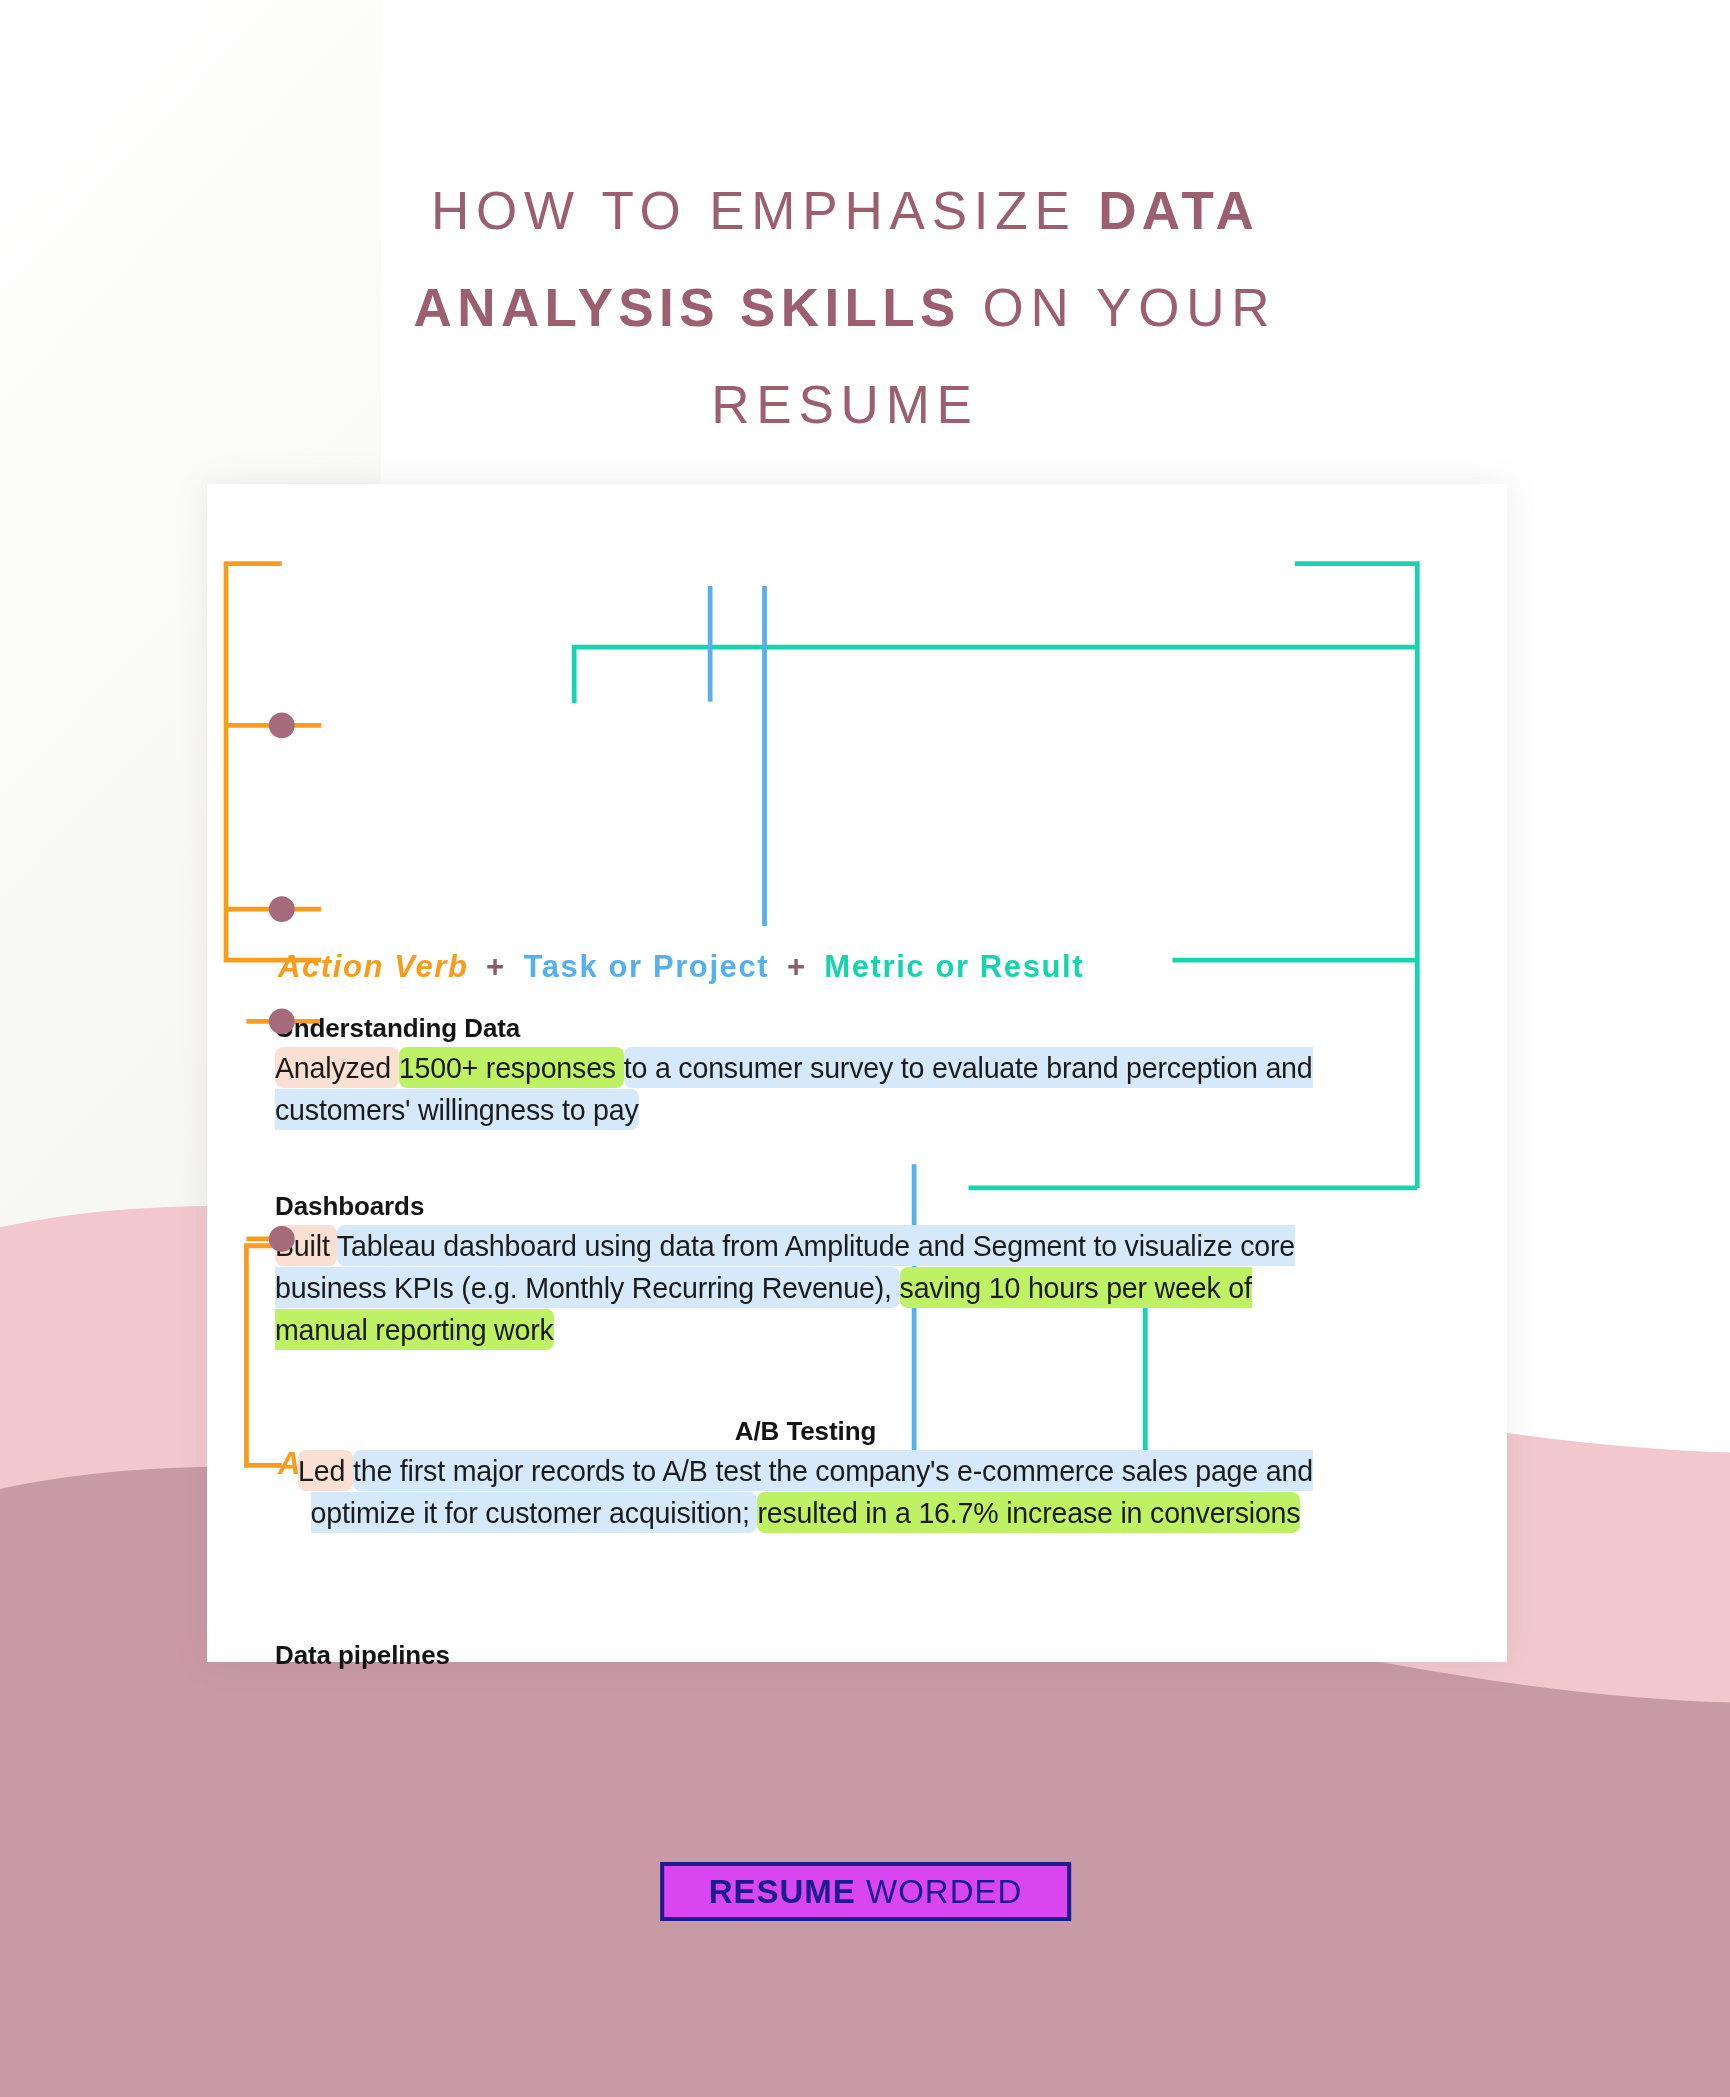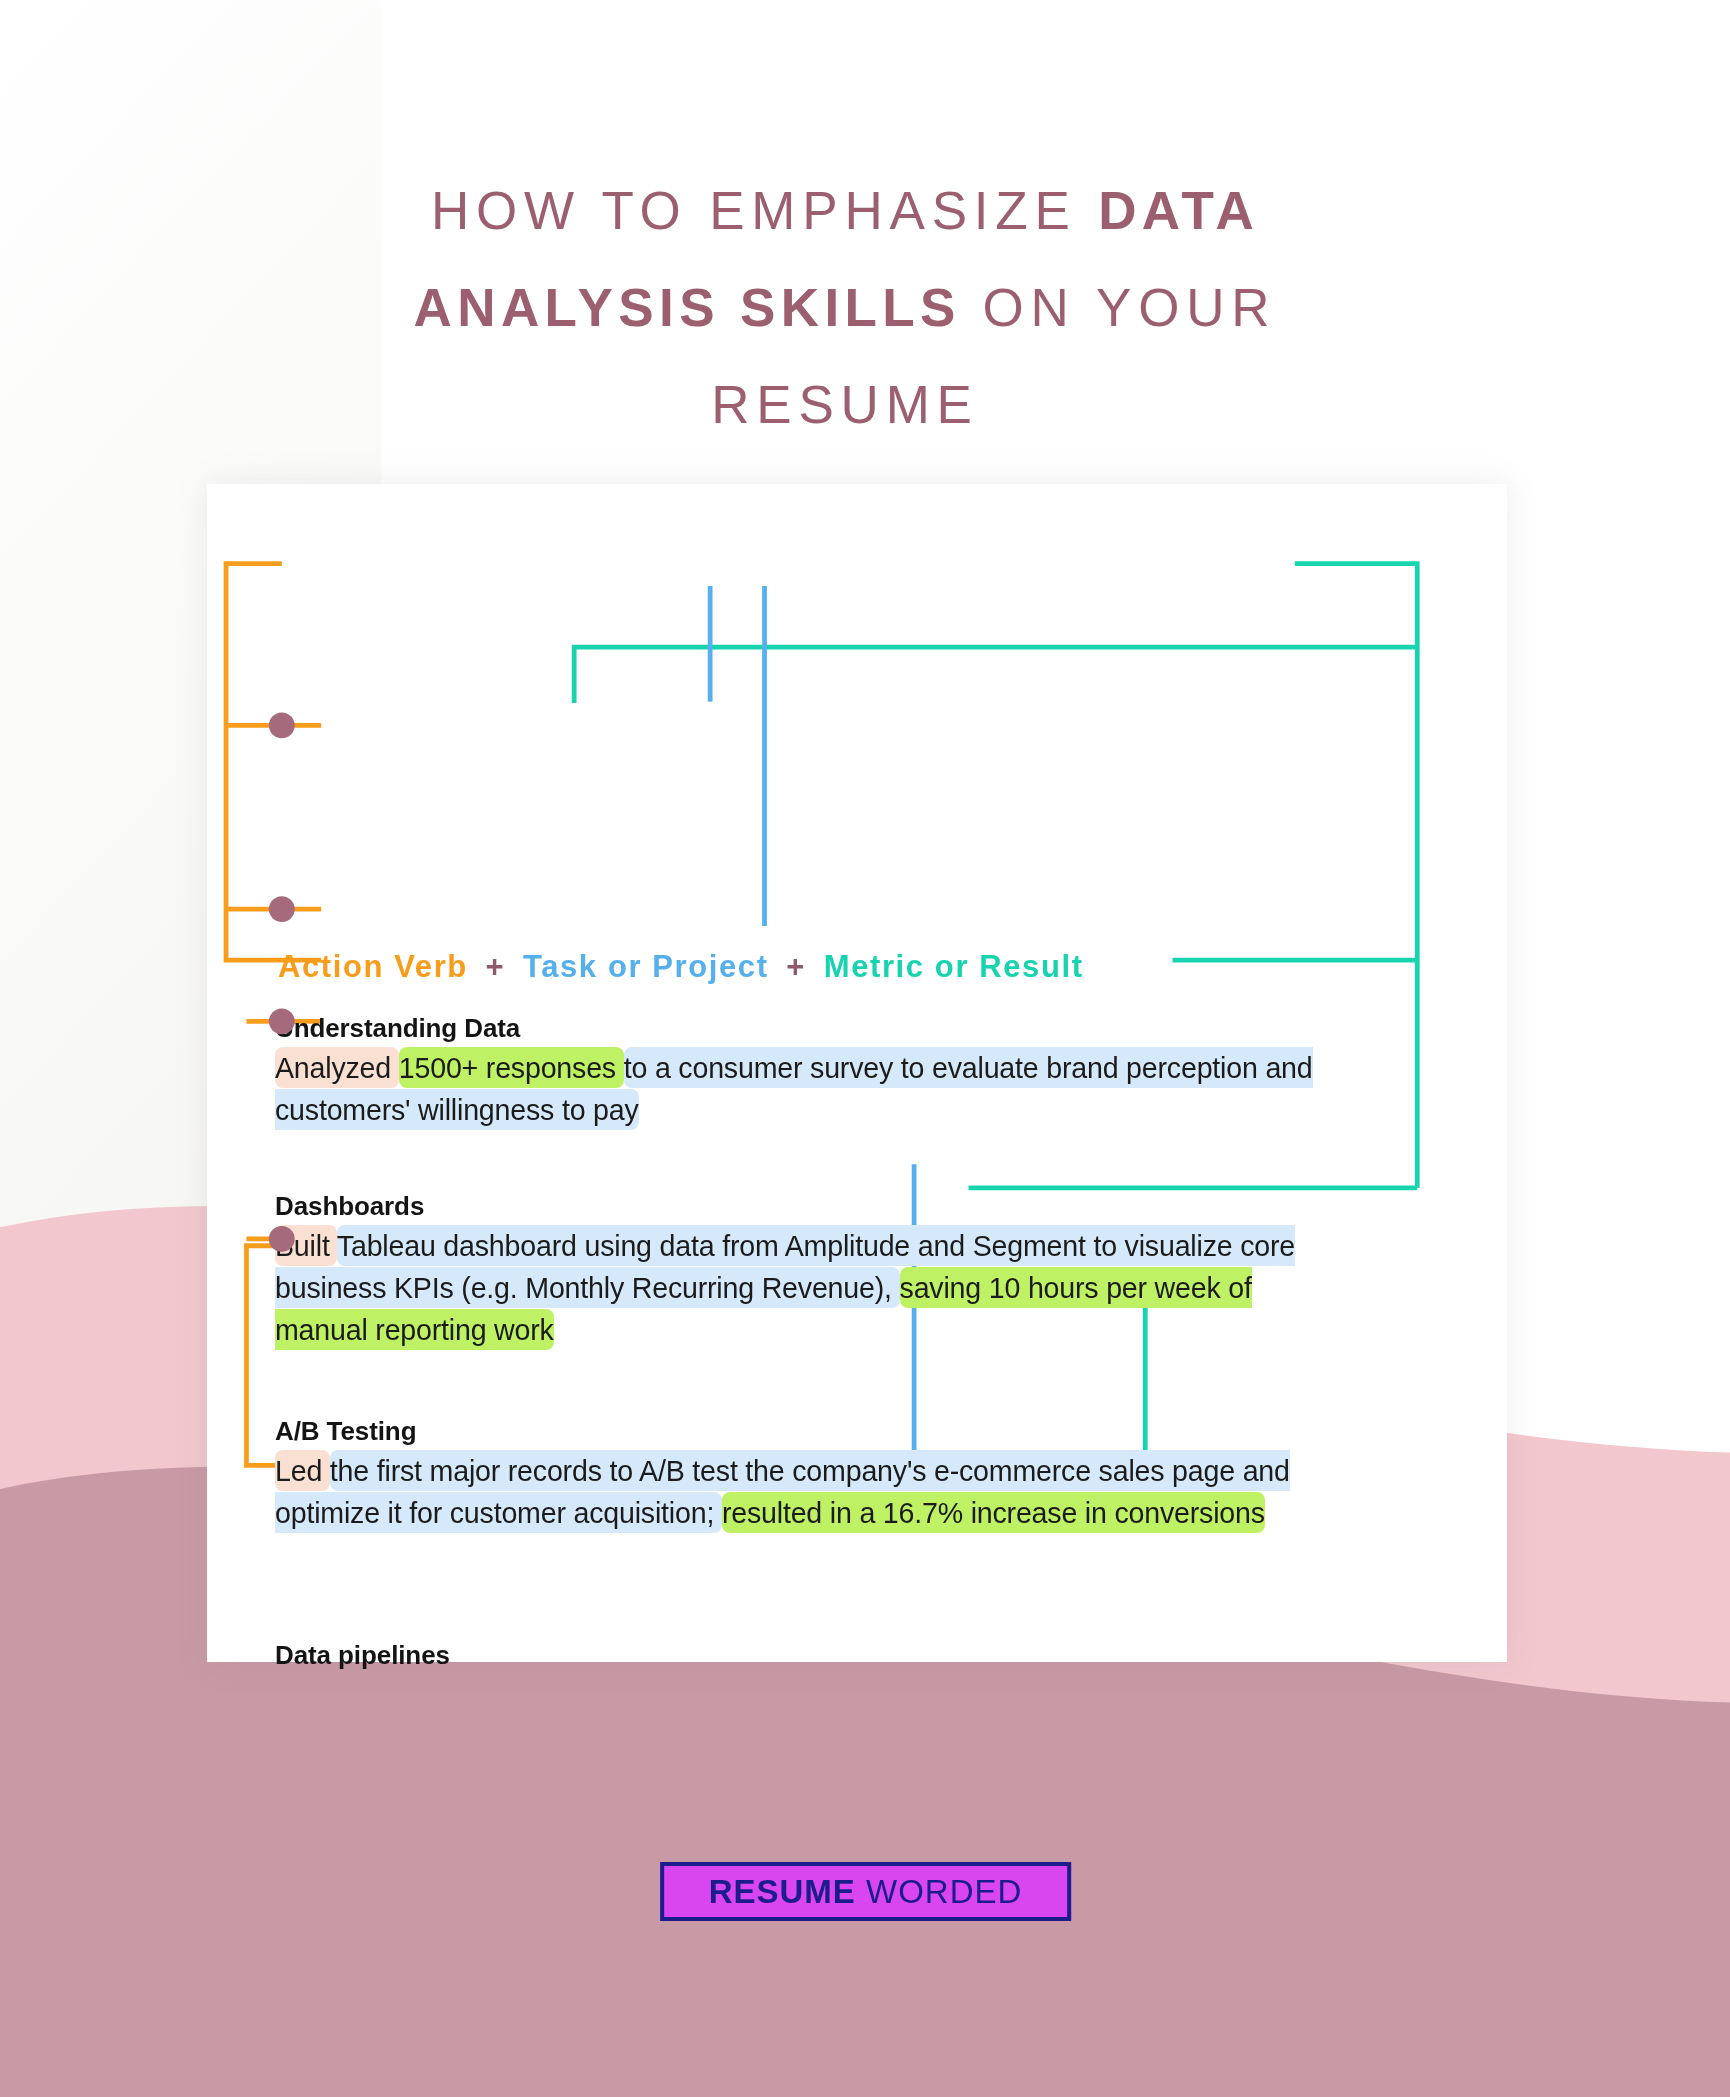--- a/index.html
+++ b/index.html
@@ -34,21 +34,21 @@
   
   #connectors{position:absolute;left:0;top:0;width:1300px;height:1178px;z-index:3;}
 
   
   .legend{
     position:absolute;z-index:5;
     white-space:nowrap;
     font-size:31px;font-weight:700;letter-spacing:1.6px;
     line-height:1;
   }
-  .legend .lg-av{color:#F89C1C;}
+  .legend .lg-av{color:#F89C1C;font-style:italic;}
   .legend .lg-plus{color:#8D5B6B;font-weight:700;}
   .legend .lg-tp{color:#55B0ED;}
   .legend .lg-mr{color:#18D3B0;}
   .legend .sp{display:inline-block;width:17.7px;}
   #legend-top{left:71px;top:467px;}
   #legend-bottom{left:71px;top:964px;}
 
   
   .block{position:absolute;z-index:5;width:1061px;}
   .block .heading{
@@ -59,21 +59,21 @@
     font-size:28.6px;color:#1b1b1b;line-height:42px;
     letter-spacing:-0.2px;
   }
   .hl{padding:4.8px 0;border-radius:8px;}
   .hl-o{background:#FAE0D3;}
   .hl-b{background:#D6E9FA;}
   .hl-g{background:#bef264;}
 
   #block-0{left:68px;top:529px;}
   #block-1{left:68px;top:707px;}
-  #block-2{left:68px;top:932px;}
+  #block-2{left:68px;top:932px;text-align:center;}
   #block-3{left:68px;top:1156px;}
 
   
   #logo{
     position:absolute;left:50%;transform:translateX(-50%);
     top:1862px;z-index:4;
     border:4.8px solid #1C1C8C;background:#d946ef;
     padding:9px 45px;
   }
   #logo .lg-text{

